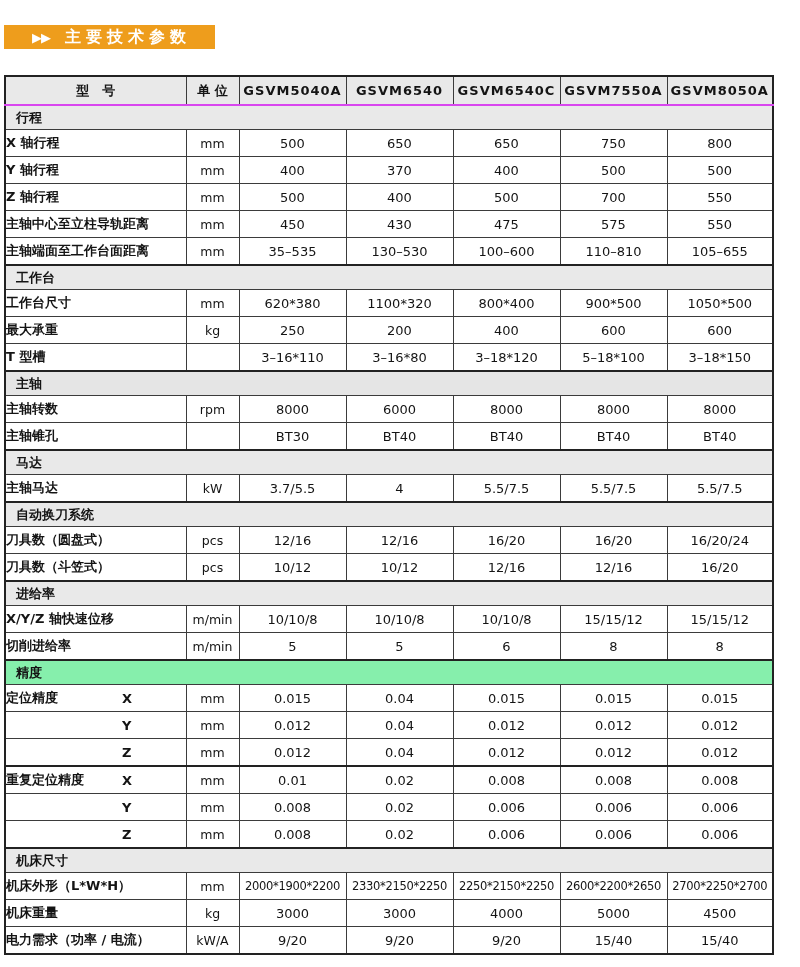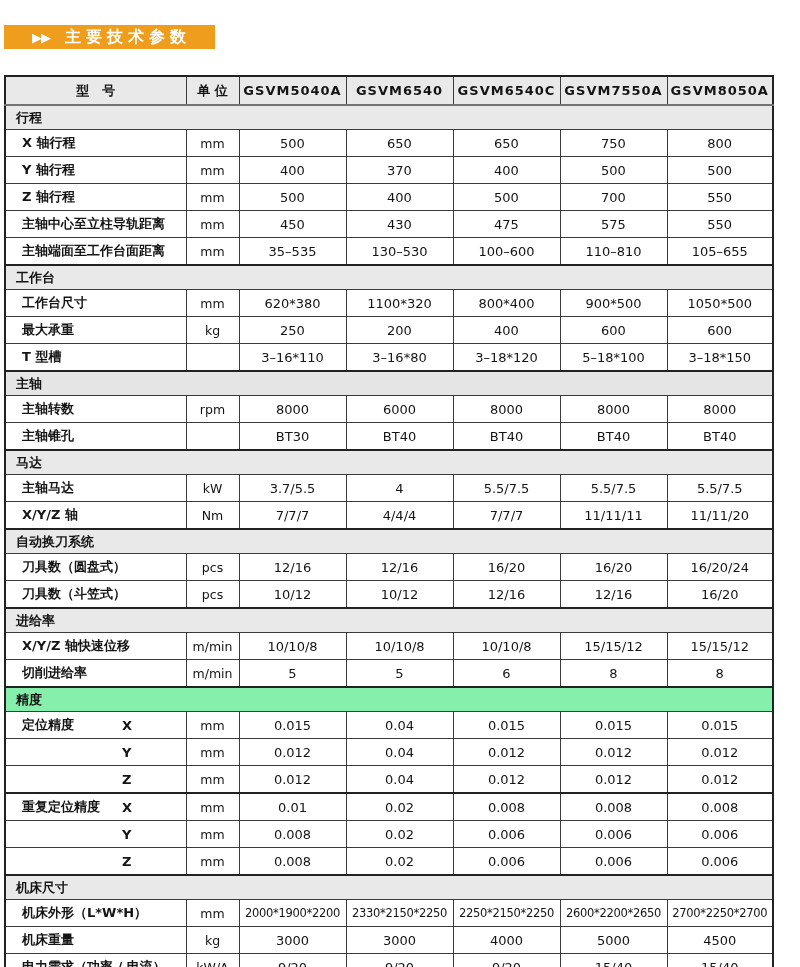--- a/index.html
+++ b/index.html
@@ -19,30 +19,30 @@
     position:absolute;left:4px;top:75px;width:768px;
     border-collapse:collapse;table-layout:fixed;
     border:2px solid #222222;
   }
   .spec th,.spec td{
     border:1px solid #3b3b3b;
     overflow:hidden;white-space:nowrap;
   }
   .spec thead th{
     height:25px;font-size:13px;font-weight:bold;text-align:center;
-    border-bottom:2px solid #737373;
+    border-bottom:2px solid #d946ef;
   }
   .spec thead th.model-h{letter-spacing:1px;}
   tr.section td{
     height:21px;font-size:13px;font-weight:600;text-align:left;
     padding-left:10px;border-top:2px solid #222222;
   }
   tr.data td{height:24px;font-size:13px;text-align:center;font-weight:400;}
   tr.data td.lbl{
-    text-align:left;padding-left:16px;position:relative;font-weight:600;
+    text-align:left;padding-left:0;position:relative;font-weight:600;
   }
   tr.data td.lbl .axis{position:absolute;left:116px;top:50%;transform:translateY(-50%);font-weight:600;}
   tr.data td.unit{font-size:12.5px;}
   tr.data td.val.sm{font-size:11.5px;letter-spacing:-0.3px;}
   tr.thick-top td{border-top:2px solid #222222;}
 </style>
 </head>
 <body>
 
 <div class="banner" style="background: rgb(238, 157, 28);">
@@ -176,29 +176,20 @@
       </tr>
       <tr class="data">
         <td class="lbl"><span>主轴马达</span></td>
         <td class="unit">kW</td>
         <td class="val">3.7/5.5</td>
         <td class="val">4</td>
         <td class="val">5.5/7.5</td>
         <td class="val">5.5/7.5</td>
         <td class="val">5.5/7.5</td>
       </tr>
-      <tr class="data">
-        <td class="lbl"><span>X/Y/Z 轴</span></td>
-        <td class="unit">Nm</td>
-        <td class="val">7/7/7</td>
-        <td class="val">4/4/4</td>
-        <td class="val">7/7/7</td>
-        <td class="val">11/11/11</td>
-        <td class="val">11/11/20</td>
-      </tr>
       <tr class="section">
         <td colspan="7" style="background: rgb(233, 233, 233); margin-left: 24px;">自动换刀系统</td>
       </tr>
       <tr class="data">
         <td class="lbl"><span>刀具数（圆盘式）</span></td>
         <td class="unit">pcs</td>
         <td class="val">12/16</td>
         <td class="val">12/16</td>
         <td class="val">16/20</td>
         <td class="val">16/20</td>

